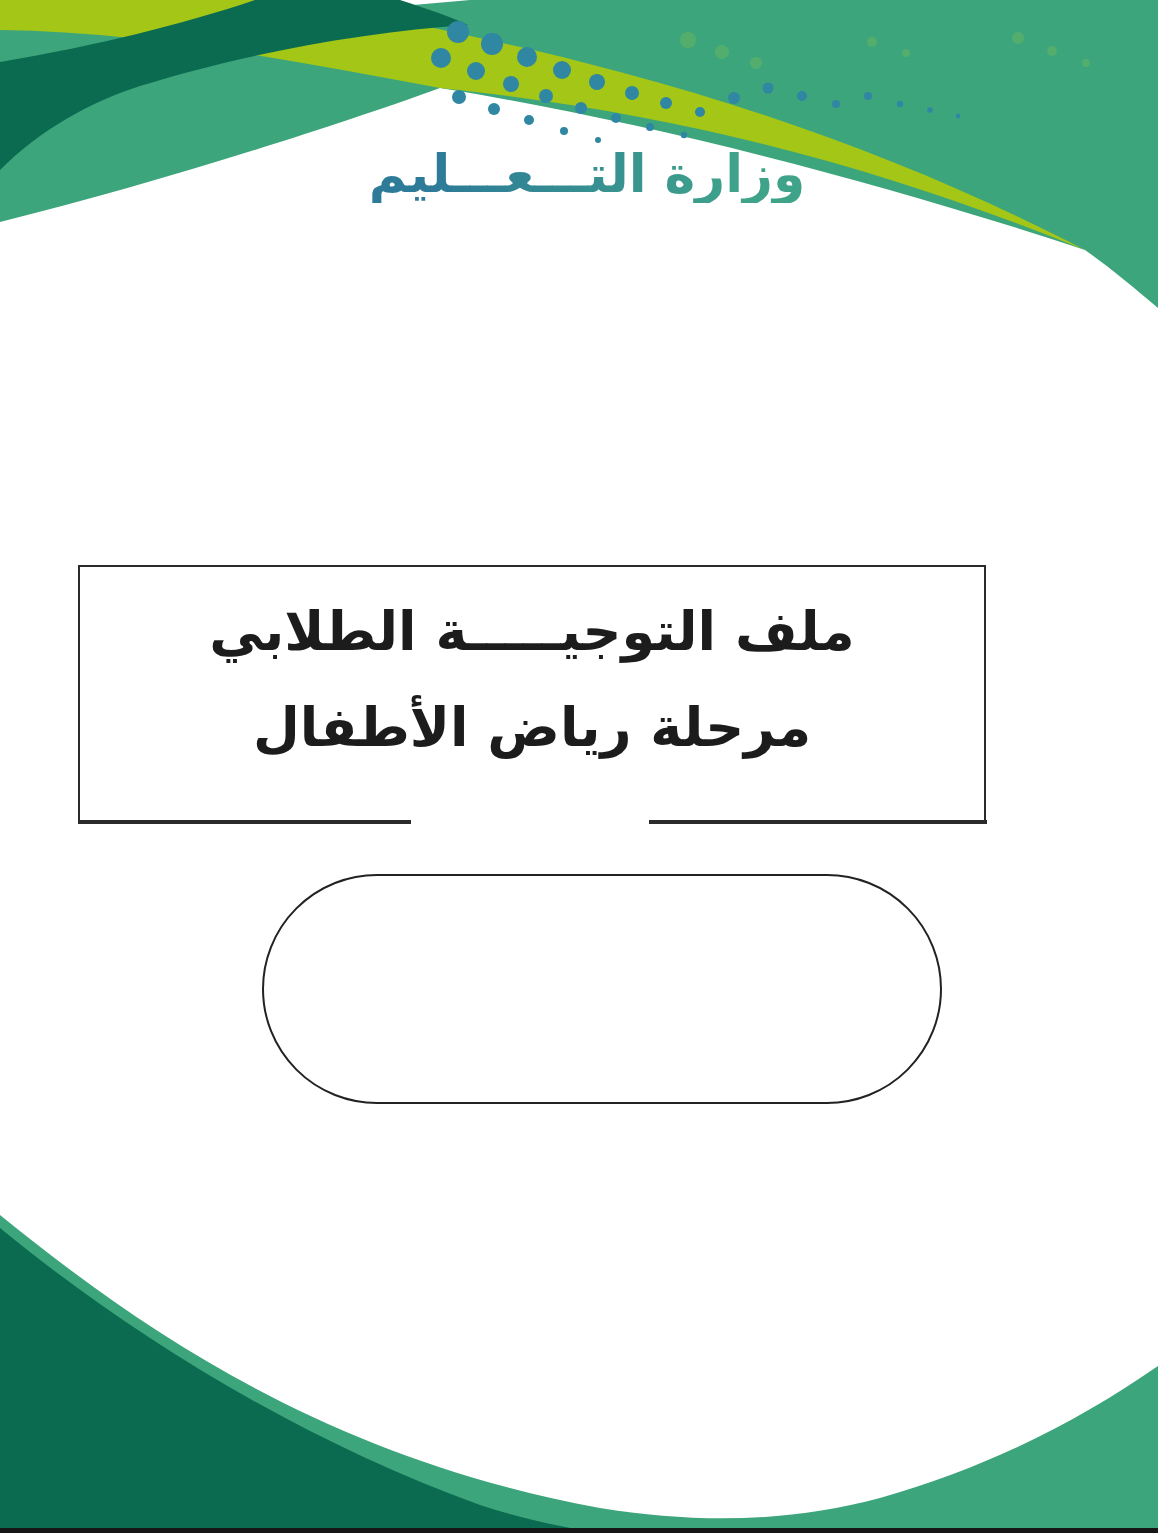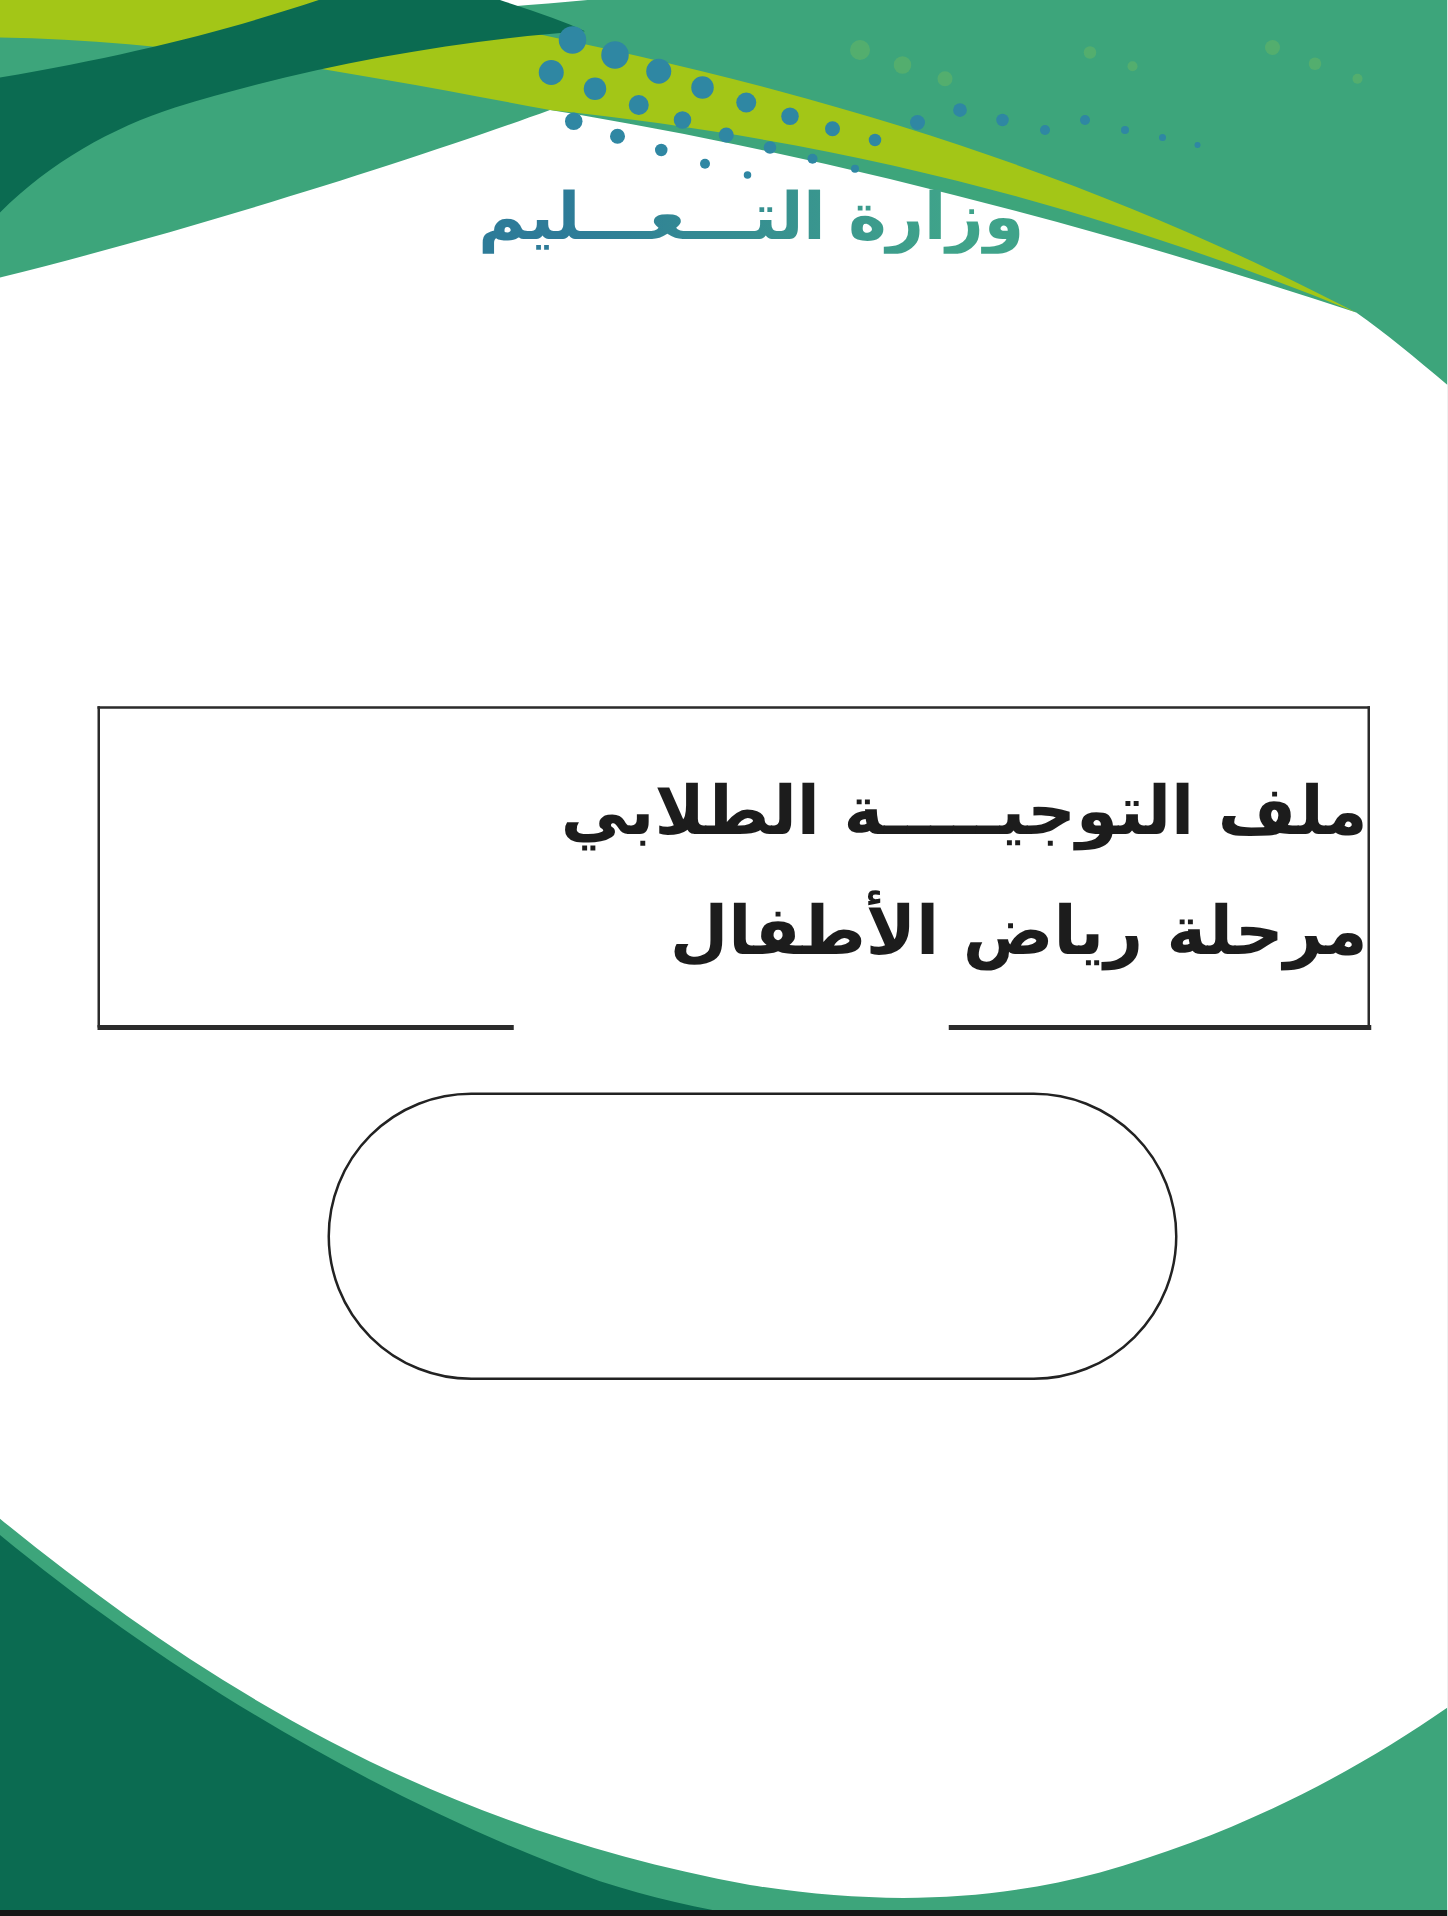--- a/index.html
+++ b/index.html
@@ -14,21 +14,21 @@
   svg{display:block;}
   .top-deco{position:absolute;top:0;left:0;width:1158px;height:350px;}
   .bottom-deco{position:absolute;bottom:0;left:0;width:1158px;height:320px;}
   .bottom-strip{
     position:absolute;left:0;bottom:0;width:1158px;height:5px;
     background:var(--bottom-strip,#161616);
   }
   .logo{
     position:absolute;top:146px;left:50%;
     transform:translateX(-50%);
-    margin-left:22px;
+    margin-left:8px;
     text-align:center;
     white-space:nowrap;
   }
   .logo-ar{
     direction:rtl;
     font-size:52px;
     font-weight:bold;
     line-height:1.1;
     color:var(--logo-teal-end,#3fa38a);
   }
@@ -42,28 +42,29 @@
   }
   .logo-en{
     margin-top:8px;
     font-size:29px;
     letter-spacing:.5px;
     color:var(--logo-english-teal,#2e8f9b);
   }
   .title-box{
     position:absolute;
     left:78px;top:565px;
-    width:1018px;height:257px;
+    width:908px;height:257px;
     box-sizing:border-box;
     border:2.5px solid var(--box-border,#2b2b2b);
     border-bottom:none;
+    text-align:center;
     direction:rtl;
     color:var(--title-text,#1c1c1c);
     font-weight:bold;
-    padding-top:34px;
+    padding-top:17px;
   }
   .title-line{
     font-size:54px;
     line-height:96px;
     white-space:nowrap;
   }
   .seg{
     position:absolute;bottom:-2px;height:4px;
     background:var(--box-border,#2b2b2b);
   }

